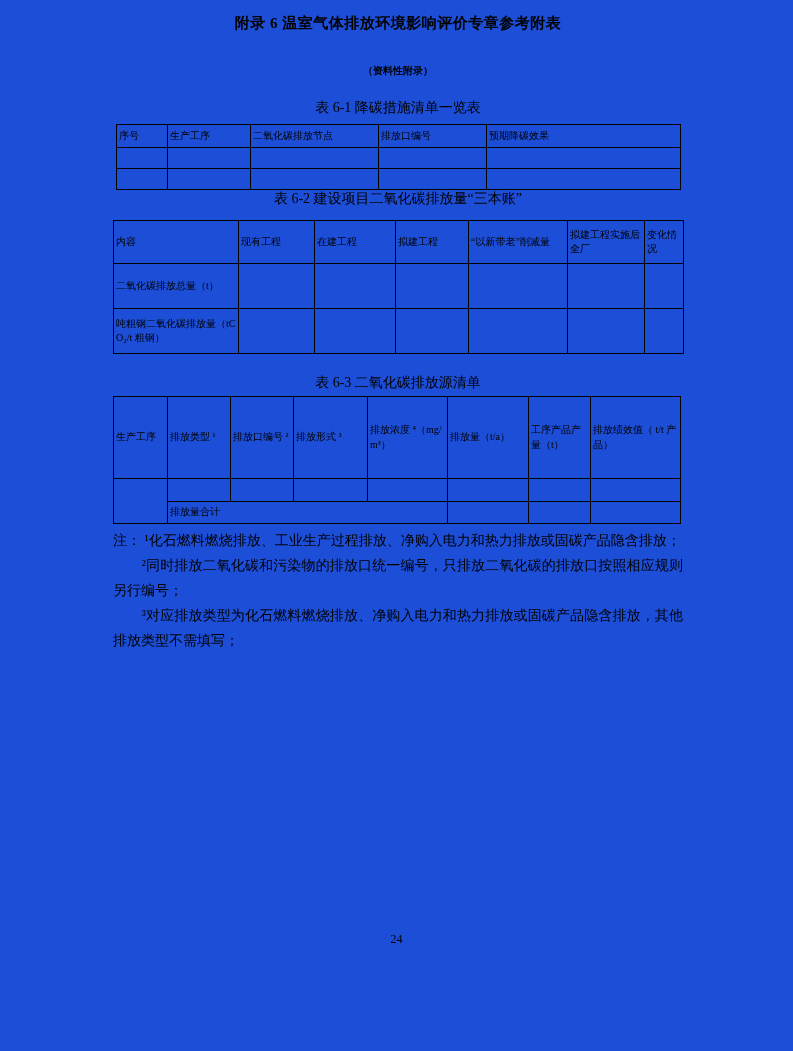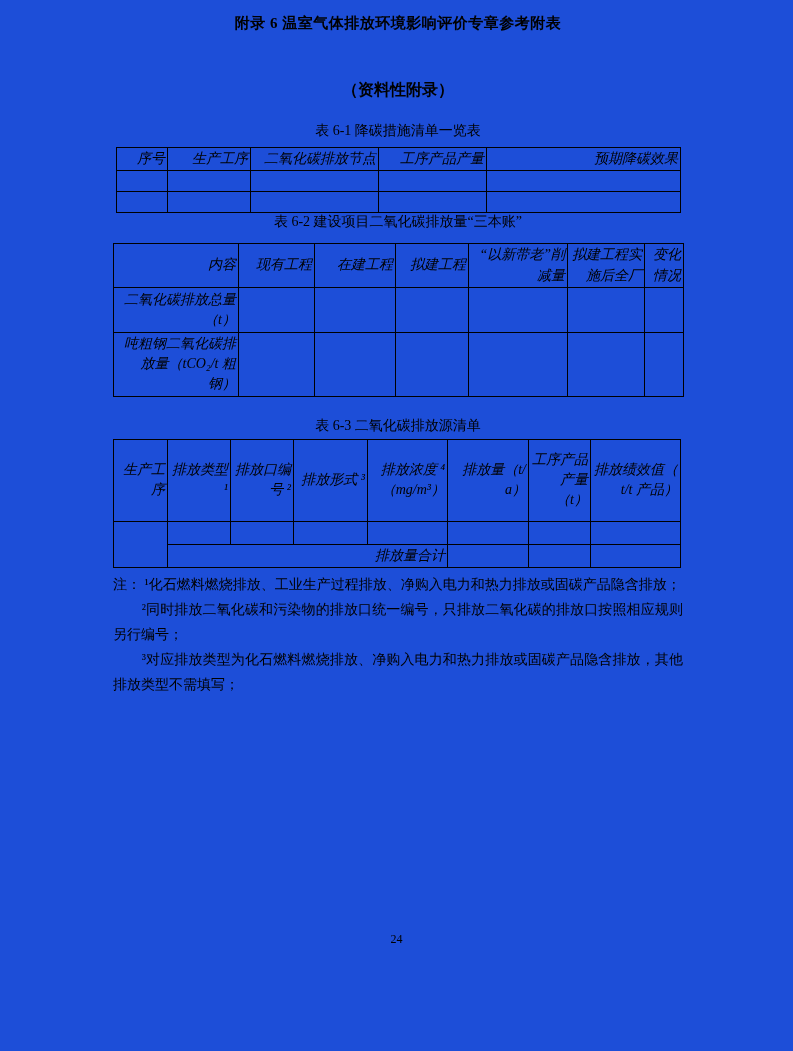--- a/index.html
+++ b/index.html
@@ -6,33 +6,32 @@
   html,body { background:#fff; }
   body {
     width:793px; height:1051px;
     font-family:"Liberation Serif","DejaVu Serif",serif;
     color:#000;
     position:relative;
     overflow:hidden;
   }
   .page { position:relative; width:793px; height:1051px; padding:14px 110px 0 113px; background:#1d4ed8; }
   .doc-title { font-size:15px; font-weight:bold; text-align:center; letter-spacing:0.5px; }
-  .doc-subtitle { font-size:16px; font-weight:bold; text-align:center; margin-top:47px; }
+  .doc-subtitle { font-size:10px; font-weight:bold; text-align:center; margin-top:31px; }
   .tbl-caption { font-size:14px; font-weight:normal; text-align:center; }
   .cap1 { margin-top:21px; }
   .cap2 { }
   .cap3 { margin-top:20px; }
   table { border-collapse:collapse; table-layout:fixed; }
   td, th {
     border:1px solid #000;
-    font-size:14px; font-weight:normal;
-    text-align:right; vertical-align:middle;
+    font-size:10px; font-weight:normal;
+    text-align:left; vertical-align:middle;
     padding:1px 2px; line-height:1.45;
     word-break:break-all;
-    font-style:italic;
   }
   #table-6-1 { margin-top:7px; margin-left:3px; width:564px; }
   #table-6-1 th { height:23px; }
   #table-6-1 td { height:21px; }
   #table-6-2 { margin-top:12px; width:570px; }
   #table-6-2 th { height:43px; }
   #table-6-2 td { height:45px; }
   #table-6-3 { margin-top:4px; width:567px; }
   #table-6-3 th { height:82px; }
   #table-6-3 td.data-row-cell { height:23px; }
@@ -60,21 +59,21 @@
         <col style="width:83px">
         <col style="width:128px">
         <col style="width:108px">
         <col style="width:194px">
     </colgroup>
     <thead>
       <tr>
         <th>序号</th>
         <th>生产工序</th>
         <th>二氧化碳排放节点</th>
-        <th>工序产品产量</th>
+        <th>排放口编号</th>
         <th>预期降碳效果</th>
       </tr>
     </thead>
     <tbody>
       <tr>
         <td></td>
           <td></td>
           <td></td>
           <td></td>
           <td></td>

